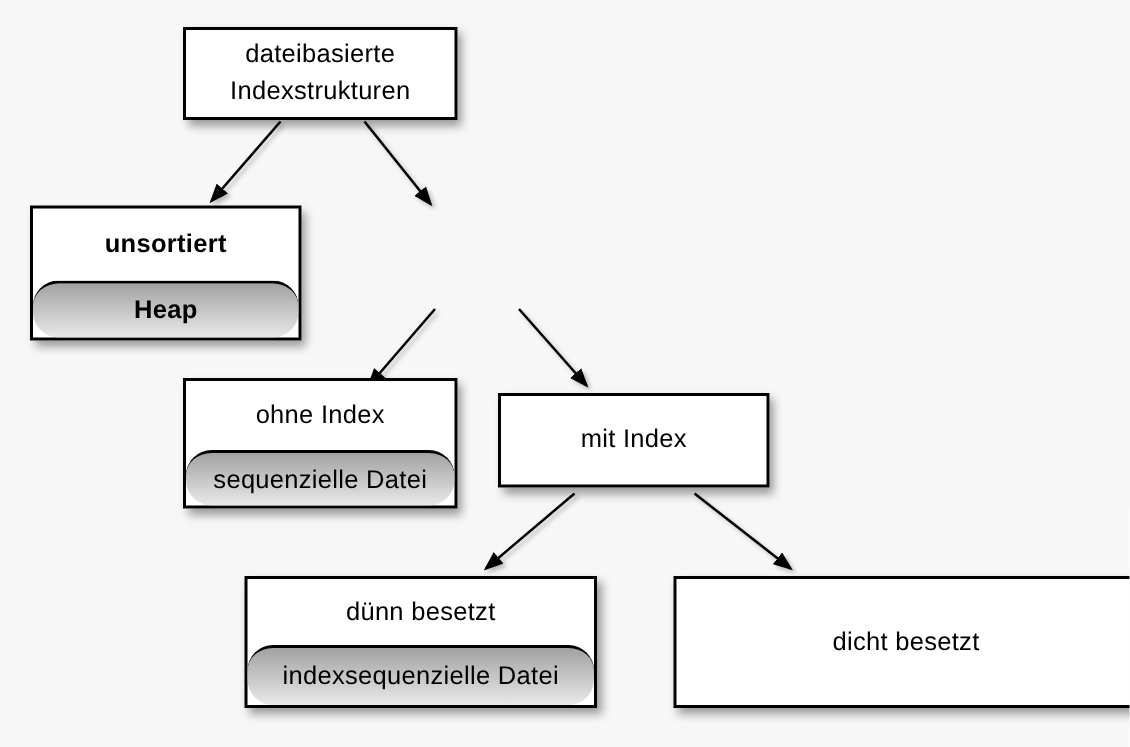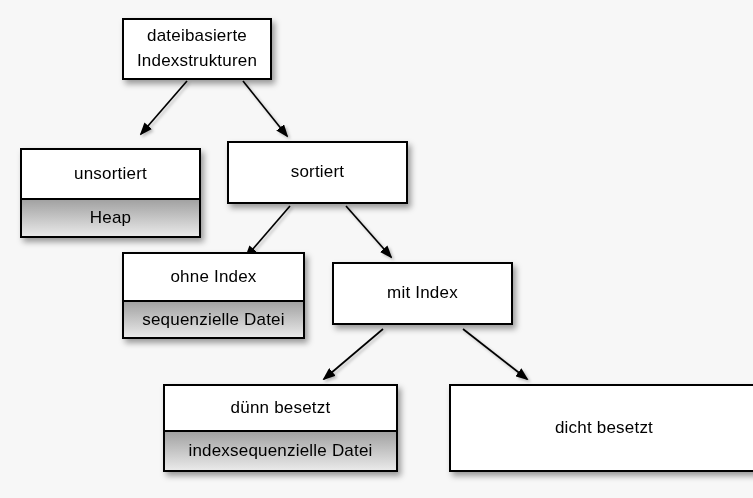--- a/index.html
+++ b/index.html
@@ -45,24 +45,25 @@
     letter-spacing: 0.2px;
   }
   .node-sub {
     border-top: 2px solid #000000;
     background: linear-gradient(to bottom, #a2a2a2 0%, #c9c9c9 55%, #e9e9e9 100%);
     display: flex;
     align-items: center;
     justify-content: center;
     font-size: 17px;
     letter-spacing: 0.2px;
+    border-radius: 17px;
   }
   
-  .n-root  { left: 122px; top: 18px;  width: 150px; height: 62px; }
-  .n-unsrt { left: 20px;  top: 148px; width: 181px; height: 90px; }
+  .n-root  { left: 122px; top: 18px;  width: 183px; height: 62px; }
+  .n-unsrt { left: 20px;  top: 137px; width: 181px; height: 90px; font-weight: bold; }
   .n-srt   { left: 227px; top: 141px; width: 181px; height: 63px; }
   .n-ohne  { left: 122px; top: 252px; width: 183px; height: 87px; }
   .n-mit   { left: 332px; top: 262px; width: 181px; height: 63px; }
   .n-duenn { left: 163px; top: 384px; width: 235px; height: 88px; }
   .n-dicht { left: 413px; top: 384px; width: 310px; height: 88px; margin-left: 36px; }
   .n-unsrt .node-sub { height: 36px; }
   .n-ohne  .node-sub { height: 35px; }
   .n-duenn .node-sub { height: 38px; }
   .n-dicht .node-sub { height: 38px; }
 </style>
@@ -88,23 +89,20 @@
   <div class="node n-root">
     <div class="node-title">dateibasierte
 Indexstrukturen</div>
   </div>
 
   <div class="node n-unsrt">
     <div class="node-title">unsortiert</div>
     <div class="node-sub">Heap</div>
   </div>
 
-  <div class="node n-srt">
-    <div class="node-title">sortiert</div>
-  </div>
 
   <div class="node n-ohne">
     <div class="node-title">ohne Index</div>
     <div class="node-sub">sequenzielle Datei</div>
   </div>
 
   <div class="node n-mit">
     <div class="node-title">mit Index</div>
   </div>
 

